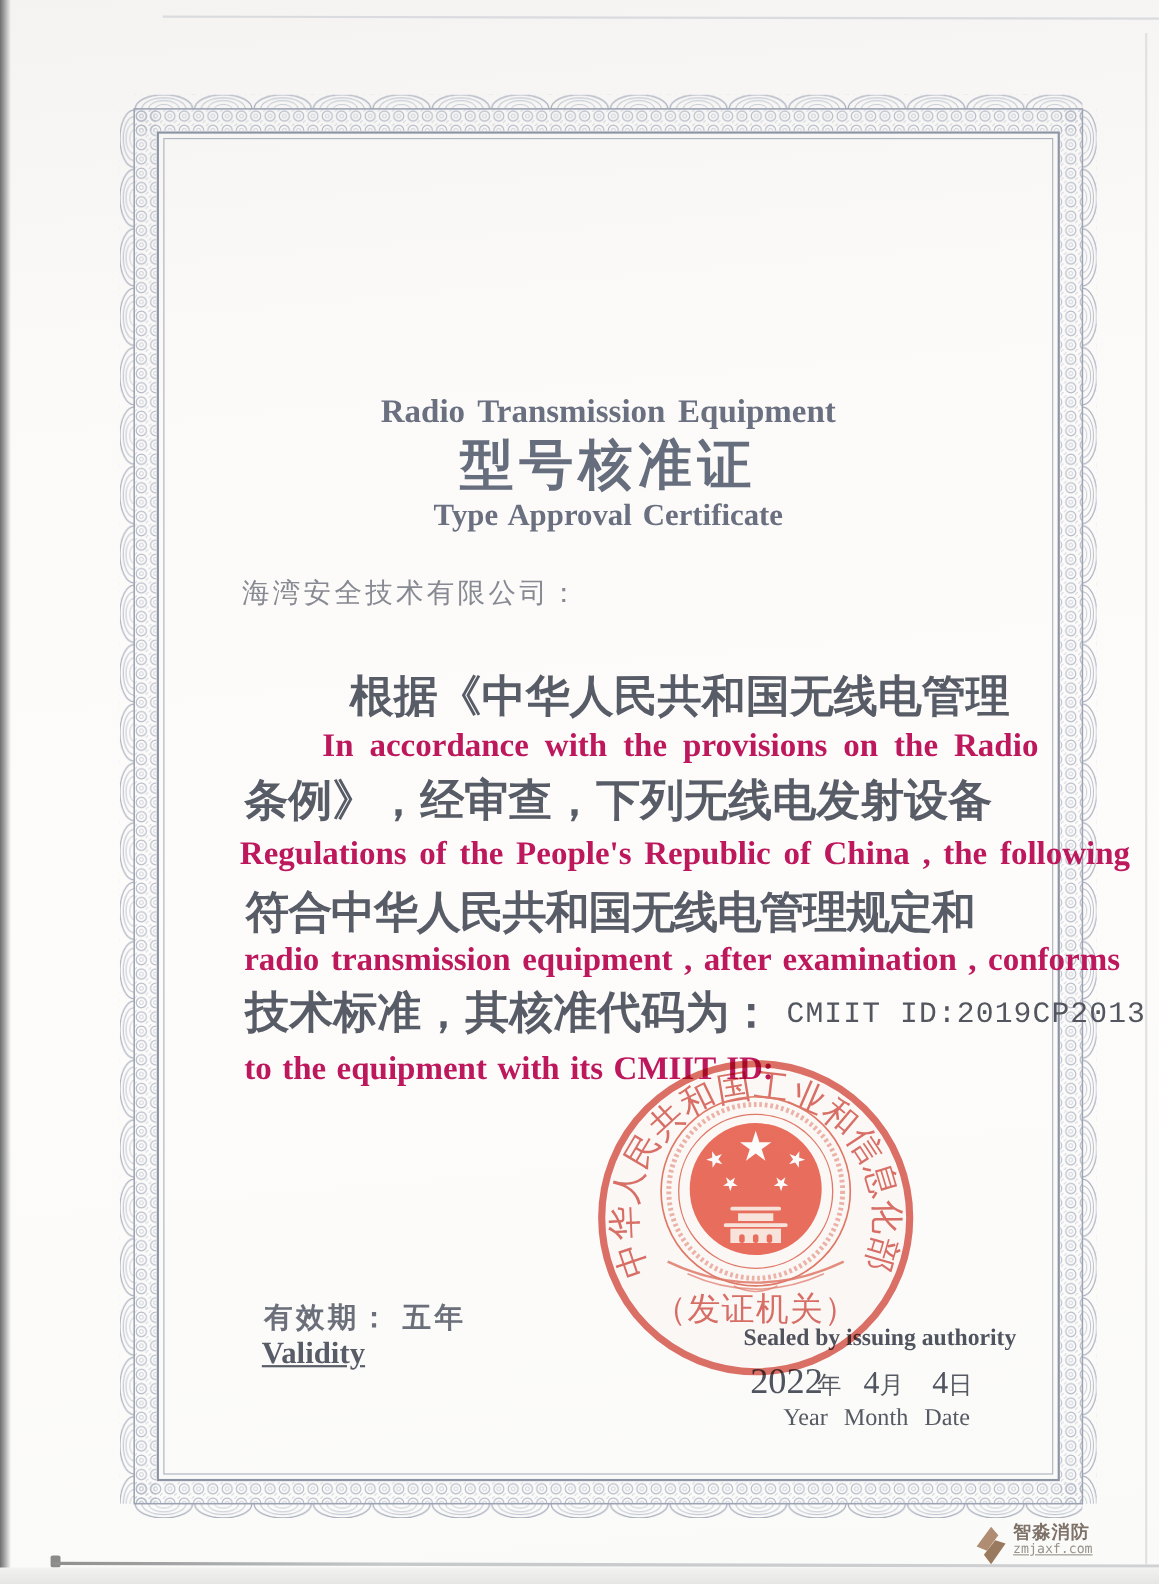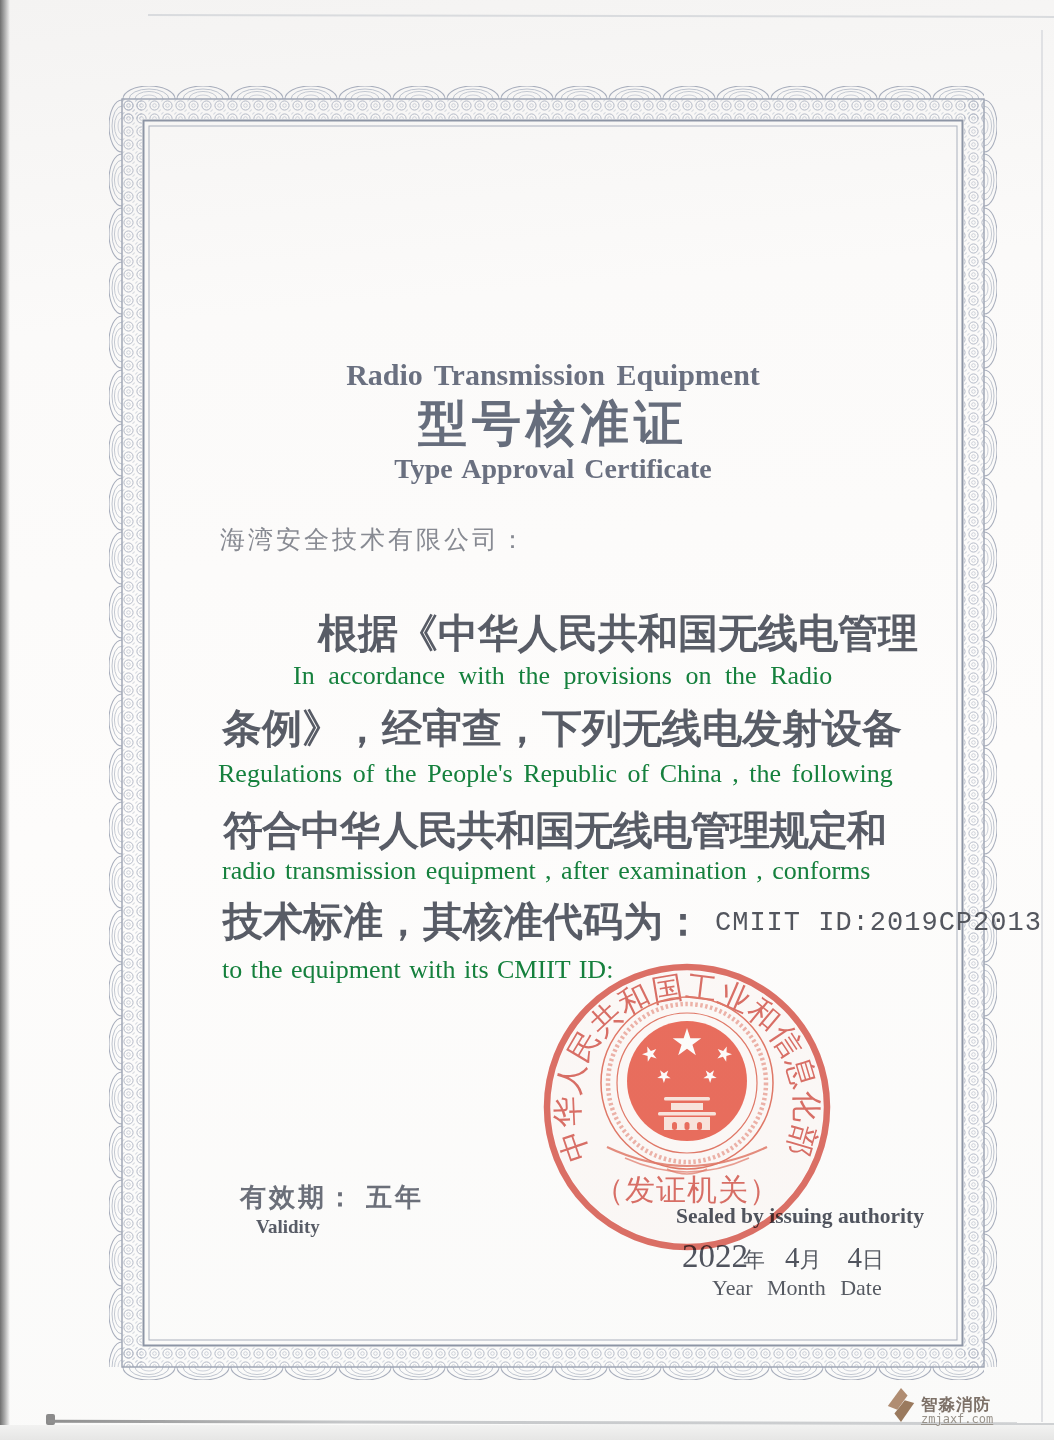--- a/index.html
+++ b/index.html
@@ -33,50 +33,50 @@
   .cn-title{width:100%;text-align:center;font-weight:700;color:#666d7c;}
   .t-cn1{top:299px;font-size:51px;letter-spacing:6px;}
   .t-cn2{top:399px;font-size:49px;letter-spacing:5px;}
   .en-title{width:100%;text-align:center;font-family:"Liberation Serif",serif;font-weight:700;color:#6a7080;}
   .t-en1{top:360px;font-size:30px;word-spacing:4px;}
   .t-en2{top:455px;font-size:28px;word-spacing:3px;}
 
   .addressee{top:527px;left:100px;font-size:25px;letter-spacing:3px;color:#878a92;font-family:"Liberation Serif",serif;}
 
   .cn-body{font-weight:700;color:#585c66;font-size:40px;}
-  .en-body{font-family:"Liberation Serif",serif;font-weight:400;color:#15803d;font-size:26px;}
+  .en-body{font-family:"Liberation Serif",serif;font-weight:700;color:#be185d;font-size:30px;}
   .p1cn{top:613px;left:198px;}
   .p1en{top:663px;left:173px;word-spacing:7px;}
   .p2cn{top:708px;left:102px;}
   .p2en{top:761px;left:98px;word-spacing:4px;}
   .p3cn{top:810px;left:103px;letter-spacing:-1px;}
   .p3en{top:858px;left:102px;word-spacing:3px;}
   .p4cn{top:901px;left:103px;}
   .p4en{top:957px;left:102px;word-spacing:2px;}
   .cmiit{font-family:"Liberation Mono","DejaVu Sans Mono",monospace;font-weight:400;font-size:27px;
     color:#53565e;margin-left:12px;vertical-align:5px;letter-spacing:1px;}
 
   .validity-cn{top:1184px;left:120px;font-size:26px;font-weight:700;color:#6b6f79;letter-spacing:3px;}
   .validity-cn .val{margin-left:10px;}
-  .validity-en{top:1217px;left:136px;font-family:"Liberation Serif",serif;font-weight:700;font-size:19px;color:#585c66;}
+  .validity-en{top:1217px;left:118px;font-family:"Liberation Serif",serif;font-weight:700;font-size:28px;color:#585c66;text-decoration:underline;}
 
   .seal-svg{position:absolute;left:537px;top:957px;mix-blend-mode:multiply;opacity:.84;}
 
   .sealed-by{top:1206px;left:556px;font-family:"Liberation Serif",serif;font-weight:700;font-size:21.5px;color:#50545e;}
   .date-line{top:1240px;left:562px;color:#50545e;font-family:"Liberation Serif",serif;}
   .date-line .num{font-size:33px;}
   .date-line .num2{font-size:29px;}
   .date-line .unit{font-size:22px;font-family:"Liberation Sans",sans-serif;color:#565a62;}
   .date-line .u-year{margin-left:-5px;}
   .date-line .m-gap{margin-left:20px;}
   .date-line .d-gap{margin-left:26px;}
   .ymd{top:1277px;left:592px;font-family:"Liberation Serif",serif;font-weight:400;font-size:22px;word-spacing:9px;color:#565a62;}
 
   
-  .watermark{position:absolute;left:885px;top:1384px;display:flex;align-items:flex-end;gap:4px;}
+  .watermark{position:absolute;left:885px;top:1384px;display:flex;align-items:flex-start;gap:4px;}
   .wm-text{display:flex;flex-direction:column;line-height:1.1;}
   .wm-brand{font-size:16.5px;font-weight:700;color:#7d7168;letter-spacing:1px;}
   .wm-site{font-size:12px;color:#98928a;font-family:"DejaVu Sans Mono",monospace;text-decoration:underline;}
 </style>
 </head>
 <body>
 
 <div class="screen">
   <div class="paper"></div>
 

